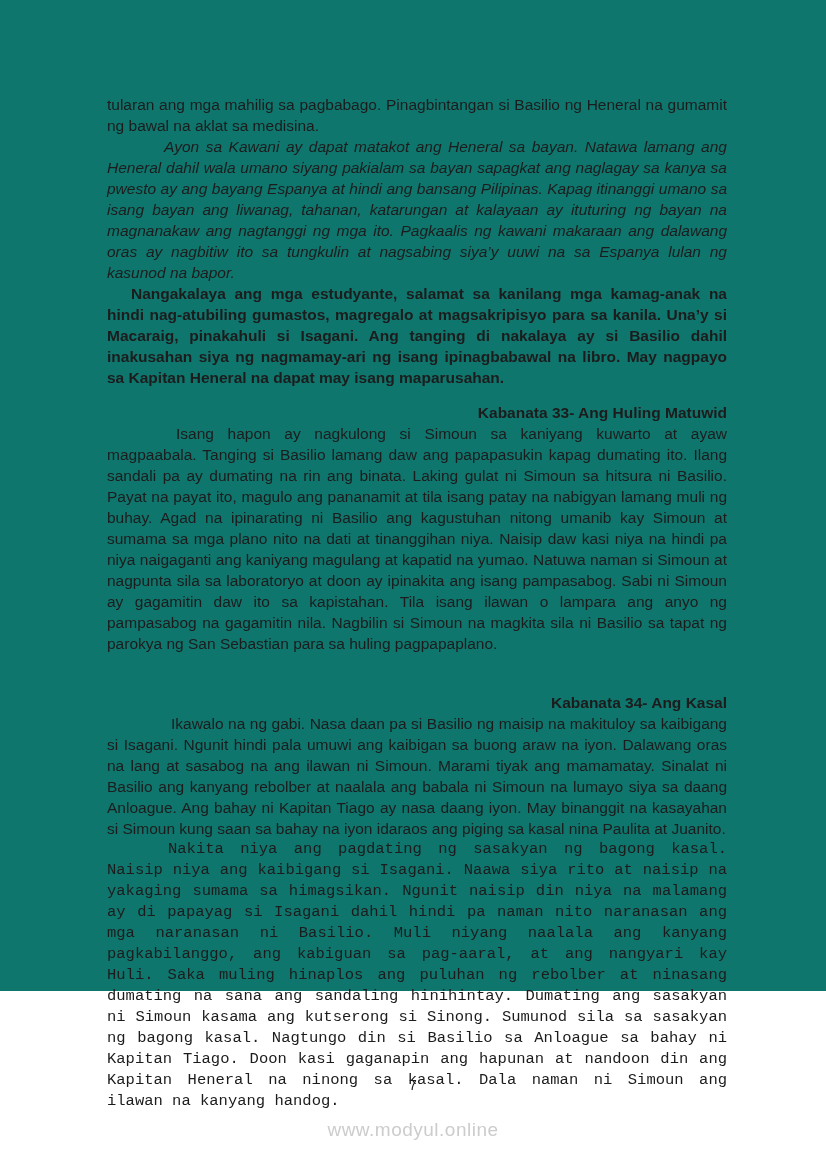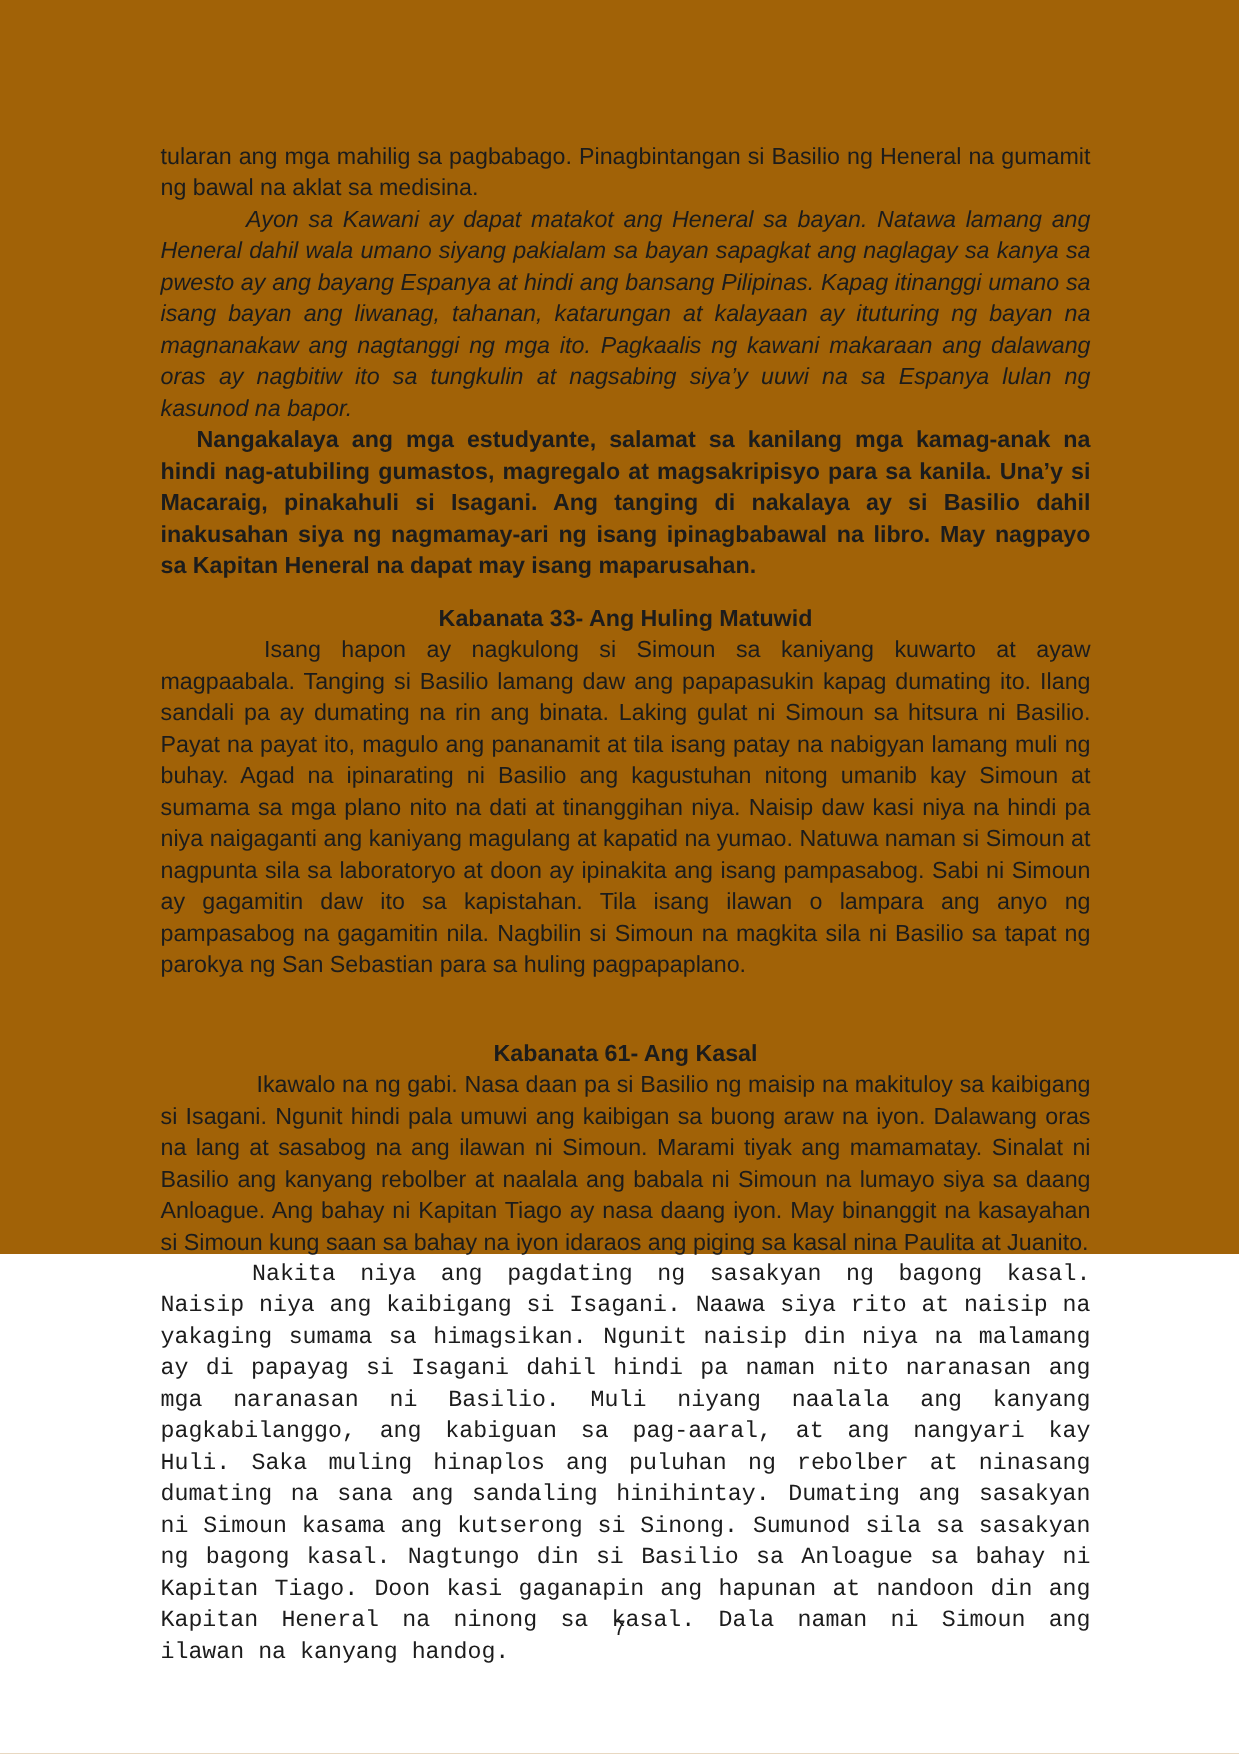--- a/index.html
+++ b/index.html
@@ -4,38 +4,38 @@
 <style>
   * { margin: 0; padding: 0; box-sizing: border-box; }
   html, body {
     width: 826px; height: 1169px;
     background: #ffffff;
     font-family: "Liberation Sans", sans-serif;
     overflow: hidden;
   }
   .page {
     position: relative;
-    width: 826px; height: 836px;
-    background: #a16207;
+    width: 826px; height: 991px;
+    background: #0f766e;
   }
   .body-text {
     position: absolute;
     left: 107px; top: 94px;
     width: 620px;
     font-size: 15.5px;
     line-height: 21px;
     color: #1c1c1c;
   }
   .block {
     text-align: justify;
     text-justify: inter-word;
   }
   .heading {
     font-weight: bold;
-    text-align: center;
+    text-align: right;
   }
   .indent-0  { text-indent: 0; }
   .indent-24 { text-indent: 24px; font-weight: bold; }
   .indent-57 { text-indent: 57px; font-style: italic; }
   .indent-61 { text-indent: 61px; font-family: Liberation Mono, monospace; }
   .indent-64 { text-indent: 64px; }
   .indent-69 { text-indent: 69px; }
   .h33 { margin-top: 14px; }
   .h34 { margin-top: 38px; }
   .page-number {
@@ -60,21 +60,22 @@
 <body>
 
 <div class="page">
 
   <main class="body-text">
     <p class="block indent-0">tularan ang mga mahilig sa pagbabago. Pinagbintangan si Basilio ng Heneral na gumamit ng bawal na aklat sa medisina.</p>
     <p class="block indent-57">Ayon sa Kawani ay dapat matakot ang Heneral sa bayan. Natawa lamang ang Heneral dahil wala umano siyang pakialam sa bayan sapagkat ang naglagay sa kanya sa pwesto ay ang bayang Espanya at hindi ang bansang Pilipinas. Kapag itinanggi umano sa isang bayan ang liwanag, tahanan, katarungan at kalayaan ay ituturing ng bayan na magnanakaw ang nagtanggi ng mga ito. Pagkaalis ng kawani makaraan ang dalawang oras ay nagbitiw ito sa tungkulin at nagsabing siya’y uuwi na sa Espanya lulan ng kasunod na bapor.</p>
     <p class="block indent-24">Nangakalaya ang mga estudyante, salamat sa kanilang mga kamag-anak na hindi nag-atubiling gumastos, magregalo at magsakripisyo para sa kanila. Una’y si Macaraig, pinakahuli si Isagani. Ang tanging di nakalaya ay si Basilio dahil inakusahan siya ng nagmamay-ari ng isang ipinagbabawal na libro. May nagpayo sa Kapitan Heneral na dapat may isang maparusahan.</p>
     <h2 class="block heading h33" style="font-size:15.5px;">Kabanata 33- Ang Huling Matuwid</h2>
     <p class="block indent-69">Isang hapon ay nagkulong si Simoun sa kaniyang kuwarto at ayaw magpaabala. Tanging si Basilio lamang daw ang papapasukin kapag dumating ito. Ilang sandali pa ay dumating na rin ang binata. Laking gulat ni Simoun sa hitsura ni Basilio. Payat na payat ito, magulo ang pananamit at tila isang patay na nabigyan lamang muli ng buhay. Agad na ipinarating ni Basilio ang kagustuhan nitong umanib kay Simoun at sumama sa mga plano nito na dati at tinanggihan niya. Naisip daw kasi niya na hindi pa niya naigaganti ang kaniyang magulang at kapatid na yumao. Natuwa naman si Simoun at nagpunta sila sa laboratoryo at doon ay ipinakita ang isang pampasabog. Sabi ni Simoun ay gagamitin daw ito sa kapistahan. Tila isang ilawan o lampara ang anyo ng pampasabog na gagamitin nila. Nagbilin si Simoun na magkita sila ni Basilio sa tapat ng parokya ng San Sebastian para sa huling pagpapaplano.</p>
-    <h2 class="block heading h34" style="font-size:15.5px;">Kabanata 61- Ang Kasal</h2>
+    <h2 class="block heading h34" style="font-size:15.5px;">Kabanata 34- Ang Kasal</h2>
     <p class="block indent-64">Ikawalo na ng gabi. Nasa daan pa si Basilio ng maisip na makituloy sa kaibigang si Isagani. Ngunit hindi pala umuwi ang kaibigan sa buong araw na iyon. Dalawang oras na lang at sasabog na ang ilawan ni Simoun. Marami tiyak ang mamamatay. Sinalat ni Basilio ang kanyang rebolber at naalala ang babala ni Simoun na lumayo siya sa daang Anloague. Ang bahay ni Kapitan Tiago ay nasa daang iyon. May binanggit na kasayahan si Simoun kung saan sa bahay na iyon idaraos ang piging sa kasal nina Paulita at Juanito.</p>
     <p class="block indent-61">Nakita niya ang pagdating ng sasakyan ng bagong kasal. Naisip niya ang kaibigang si Isagani. Naawa siya rito at naisip na yakaging sumama sa himagsikan. Ngunit naisip din niya na malamang ay di papayag si Isagani dahil hindi pa naman nito naranasan ang mga naranasan ni Basilio. Muli niyang naalala ang kanyang pagkabilanggo, ang kabiguan sa pag-aaral, at ang nangyari kay Huli. Saka muling hinaplos ang puluhan ng rebolber at ninasang dumating na sana ang sandaling hinihintay. Dumating ang sasakyan ni Simoun kasama ang kutserong si Sinong. Sumunod sila sa sasakyan ng bagong kasal. Nagtungo din si Basilio sa Anloague sa bahay ni Kapitan Tiago. Doon kasi gaganapin ang hapunan at nandoon din ang Kapitan Heneral na ninong sa kasal. Dala naman ni Simoun ang ilawan na kanyang handog.</p>
   </main>
 
   <div class="page-number">7</div>
 
+  <div class="watermark">www.modyul.online</div>
 
 </div>
 
 </body></html>

